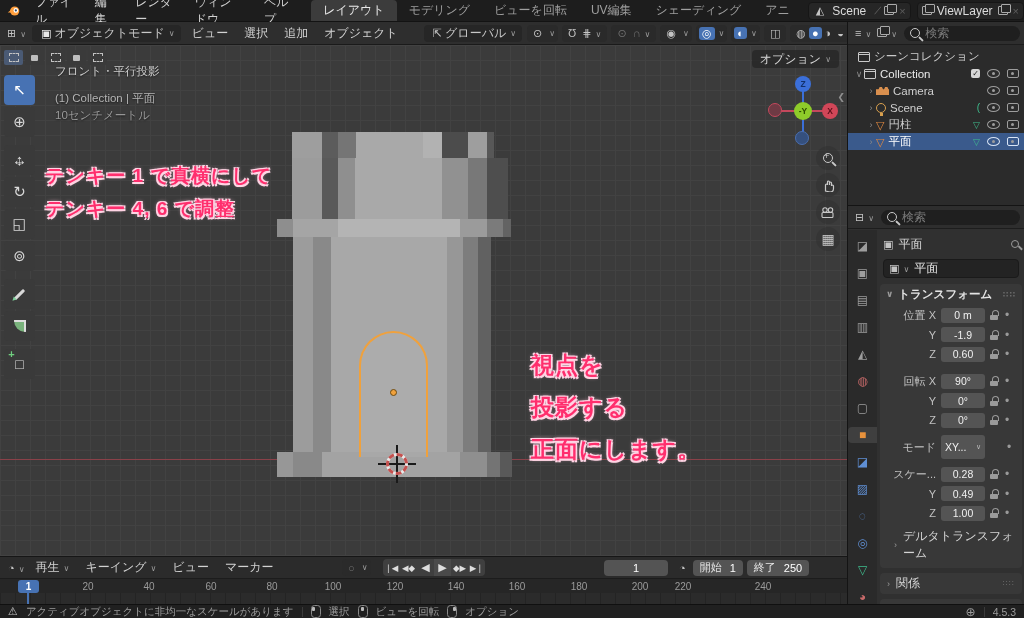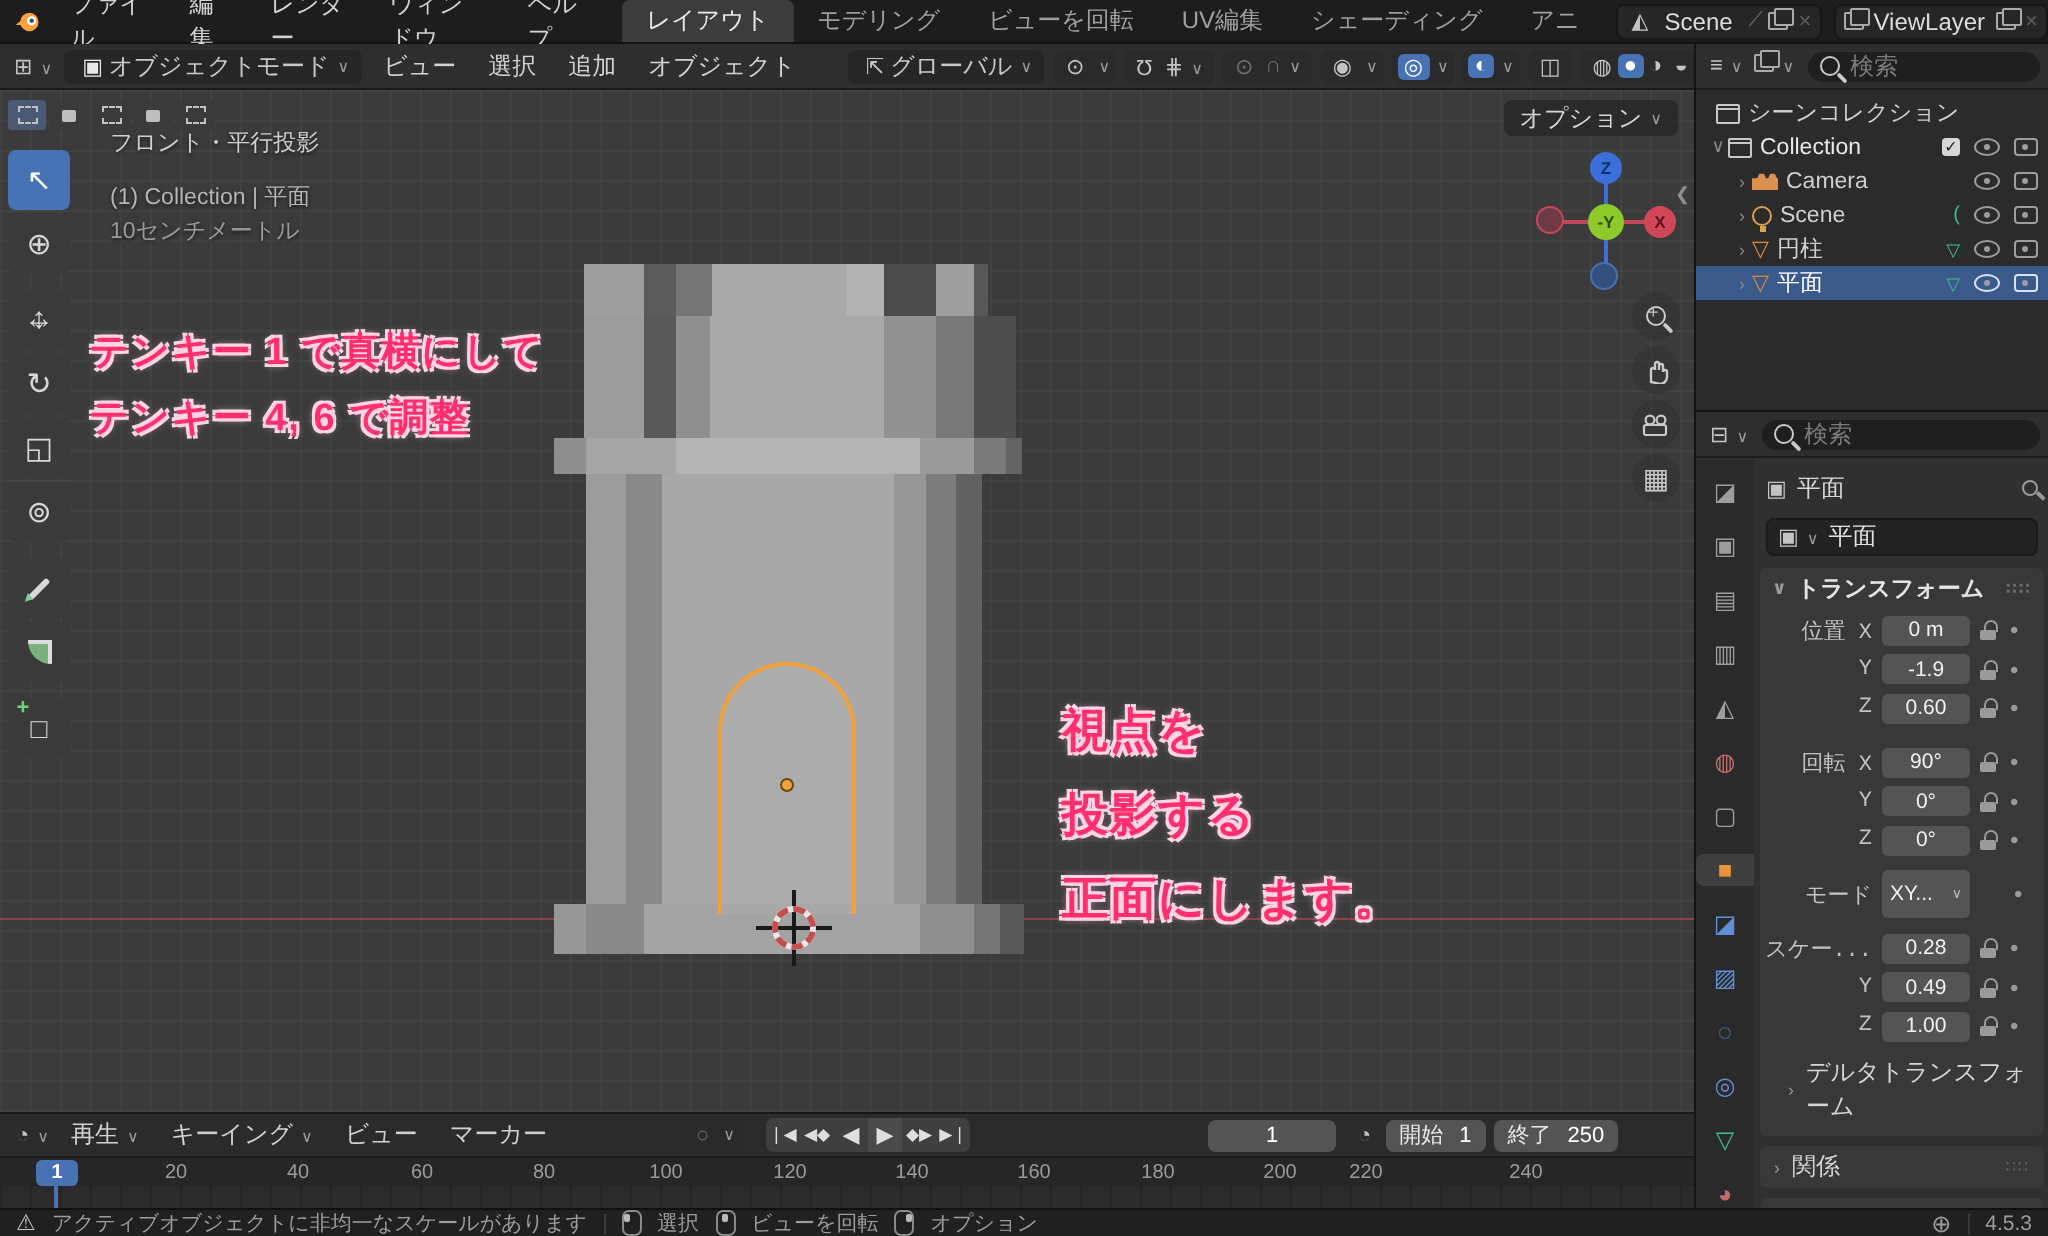--- a/index.html
+++ b/index.html
@@ -104,21 +104,21 @@
   .ptab.active{background:#3f3f3f;border-radius:4px 0 0 4px;width:29px;}
   #pcontent{position:absolute;left:29px;top:24px;width:148px;height:375px;overflow:hidden;}
   .crumb{display:flex;align-items:center;height:22px;padding:3px 6px 0 6px;color:#d8d8d8;gap:5px;}
   .pin{width:6px;height:6px;border:1.5px solid #9a9a9a;border-radius:50%;position:relative;margin-left:auto;}
   .pin::after{content:"";position:absolute;left:6px;top:6px;width:5px;height:1.5px;background:#9a9a9a;transform:rotate(45deg);}
   .namefield{display:flex;align-items:center;background:#232323;border:1px solid #1a1a1a;border-radius:4px;height:17px;margin:4px 6px;padding:0 5px;gap:5px;color:#e2e2e2;}
   .tpanel{background:#383838;border-radius:4px;margin:6px 3px 4px 3px;padding-bottom:6px;}
   .tphead{display:flex;align-items:center;height:20px;padding:0 6px;color:#e4e4e4;font-weight:bold;font-size:11.5px;gap:5px;}
   .grip{margin-left:auto;color:#6a6a6a;font-size:8px;letter-spacing:1px;}
   .trowp{display:flex;align-items:center;height:17px;margin:2.5px 0;}
-  .trowp .lab{width:56px;text-align:right;color:#c2c2c2;font-size:11px;white-space:nowrap;overflow:hidden;font-family:Liberation Mono, monospace;}
+  .trowp .lab{width:56px;text-align:right;color:#c2c2c2;font-size:11px;white-space:nowrap;overflow:hidden;}
   .val{width:44px;height:15px;background:#545454;border-radius:3px;margin-left:5px;display:flex;align-items:center;justify-content:center;color:#f0f0f0;font-size:10.5px;}
   .val.drop{width:44px;justify-content:space-between;padding:12px 4px;box-sizing:border-box;}
   .lock{width:9px;height:10px;position:relative;margin-left:5px;}
   .lock::before{content:"";position:absolute;top:0;left:1.5px;width:5px;height:5px;border:1.3px solid #9a9a9a;border-bottom:none;border-radius:4px 4px 0 0;}
   .lock::after{content:"";position:absolute;bottom:0;left:0;width:8px;height:5px;background:#9a9a9a;border-radius:1px;}
   .animdot{color:#9a9a9a;margin-left:6px;font-size:12px;}
   .sgap{height:5px;}
   .cpanel{background:#383838;border-radius:4px;margin:5px 3px;height:21px;display:flex;align-items:center;padding:0 7px;color:#d5d5d5;gap:6px;box-sizing:border-box;}
   .cpanel .chev,.tphead .chev{color:#9a9a9a;font-size:9px;}
   .subrow{display:flex;align-items:center;color:#d5d5d5;padding:4px 0 0 14px;gap:6px;}

